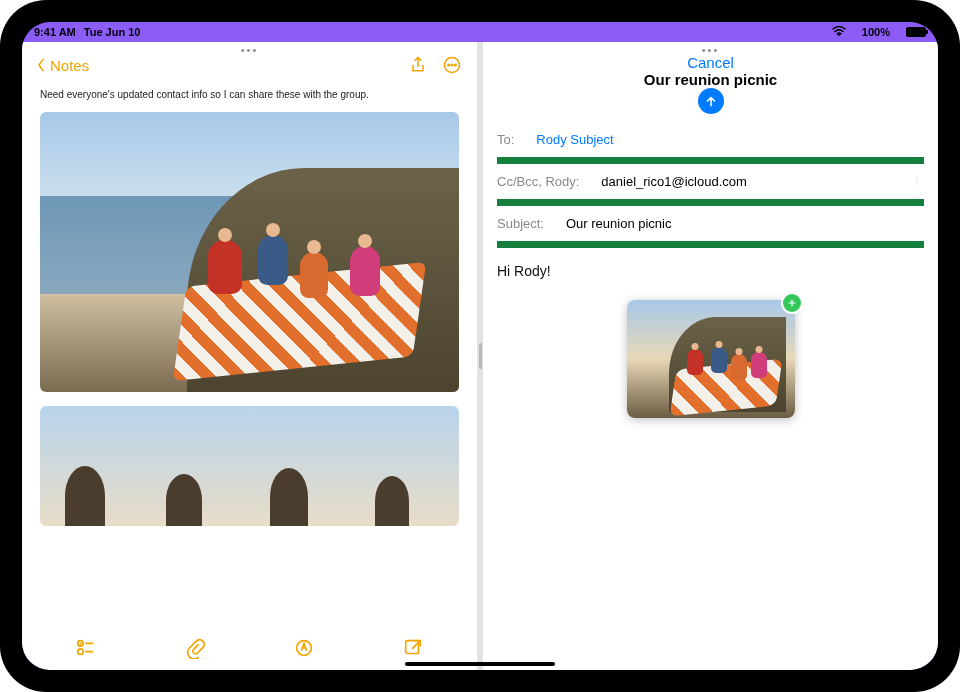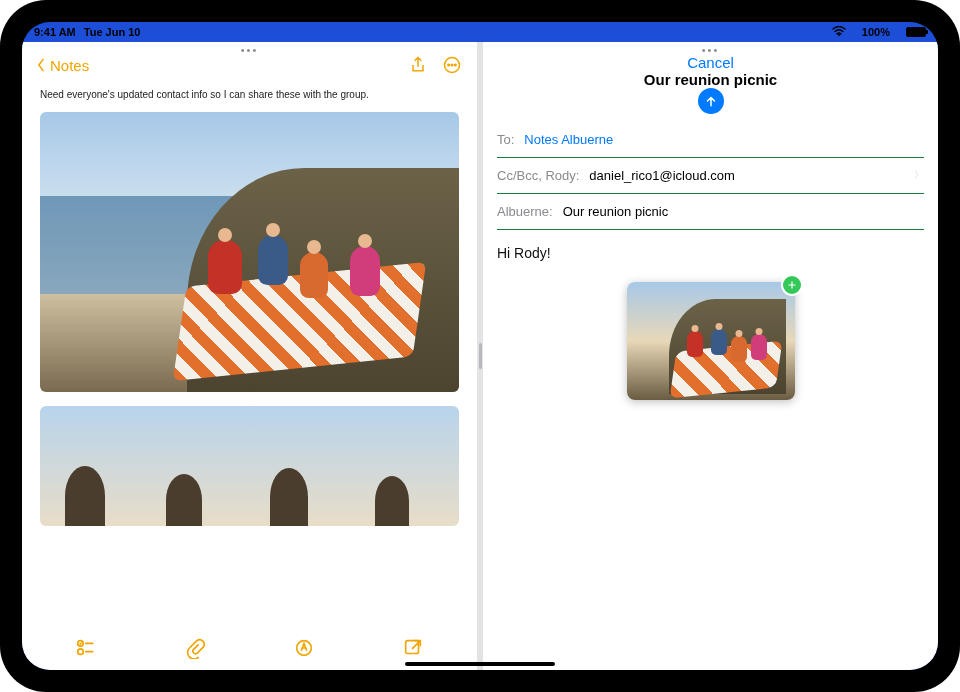--- a/index.html
+++ b/index.html
@@ -5,21 +5,21 @@
   * { box-sizing: border-box; margin: 0; padding: 0; }
   html, body { width: 960px; height: 692px; font-family: -apple-system, "Helvetica Neue", Arial, sans-serif; background:#fff; }
   .device {
     width: 960px; height: 692px; position: relative;
     background: #000;
     border-radius: 46px;
     padding: 22px;
   }
   .screen {
     width: 100%; height: 100%;
-    background: #1d4ed8;
+    background: #8b5cf6;
     border-radius: 28px;
     display: flex; flex-direction: column;
     overflow: hidden;
     position: relative;
   }
   .status-bar {
     height: 20px;
     display: flex; align-items: center;
     font-size: 11px; font-weight: 600;
     padding: 0 12px;
@@ -103,21 +103,21 @@
   }
   .mail-cancel { color:#007aff; font-size:15px; }
   .mail-title { flex:1; text-align:center; font-size:15px; font-weight:600; }
   .send-btn {
     width:26px; height:26px; border-radius:50%; background:#007aff;
     display:flex; align-items:center; justify-content:center;
   }
   .send-btn svg { width:14px; height:14px; fill:#fff; }
 
   .mail-fields { padding:0 14px; font-size:13px; }
-  .field-row { display:flex; align-items:flex-start; padding:10px 0; border-bottom:1px solid #15803d; gap:10px; }
+  .field-row { display:flex; align-items:flex-start; padding:10px 0; border-bottom:7px solid #15803d; gap:22px; }
   .field-label { color:#8a8a8e; }
   .field-val { color:#000; }
   .field-val.blue { color:#007aff; }
   .chev { margin-left:auto; color:#c0c0c4; font-size:10px; }
 
   .mail-body { padding:14px; font-size:14px; line-height:1.4; color:#111; }
   .mail-body p { margin-bottom:14px; }
 
   .attach-wrap { display:flex; justify-content:center; margin-top:18px; }
   .attach {
@@ -266,29 +266,29 @@
           <div class="send-btn">
             <svg viewBox="0 0 24 24">
                 <path d="M12 20 V6 M6 12 l6 -6 l6 6" fill="none" stroke="#fff" stroke-width="2.6" stroke-linecap="round" stroke-linejoin="round"></path>
               </svg>
           </div>
         </div>
 
         <div class="mail-fields">
           <div class="field-row">
             <span class="field-label">To:</span>
-            <span class="field-val blue">Notes Albuerne</span>
+            <span class="field-val blue">Rody Subject</span>
           </div>
           <div class="field-row">
             <span class="field-label">Cc/Bcc, Rody:</span>
             <span class="field-val">daniel_rico1@icloud.com</span>
             <span class="chev">〉</span>
           </div>
           <div class="field-row">
-            <span class="field-label">Albuerne:</span>
+            <span class="field-label">Subject:</span>
             <span class="field-val">Our reunion picnic</span>
           </div>
         </div>
 
         <div class="mail-body">
           <p>Hi Rody!</p>
 
           <div class="attach-wrap">
             <div class="attach">
               <div class="inner">

